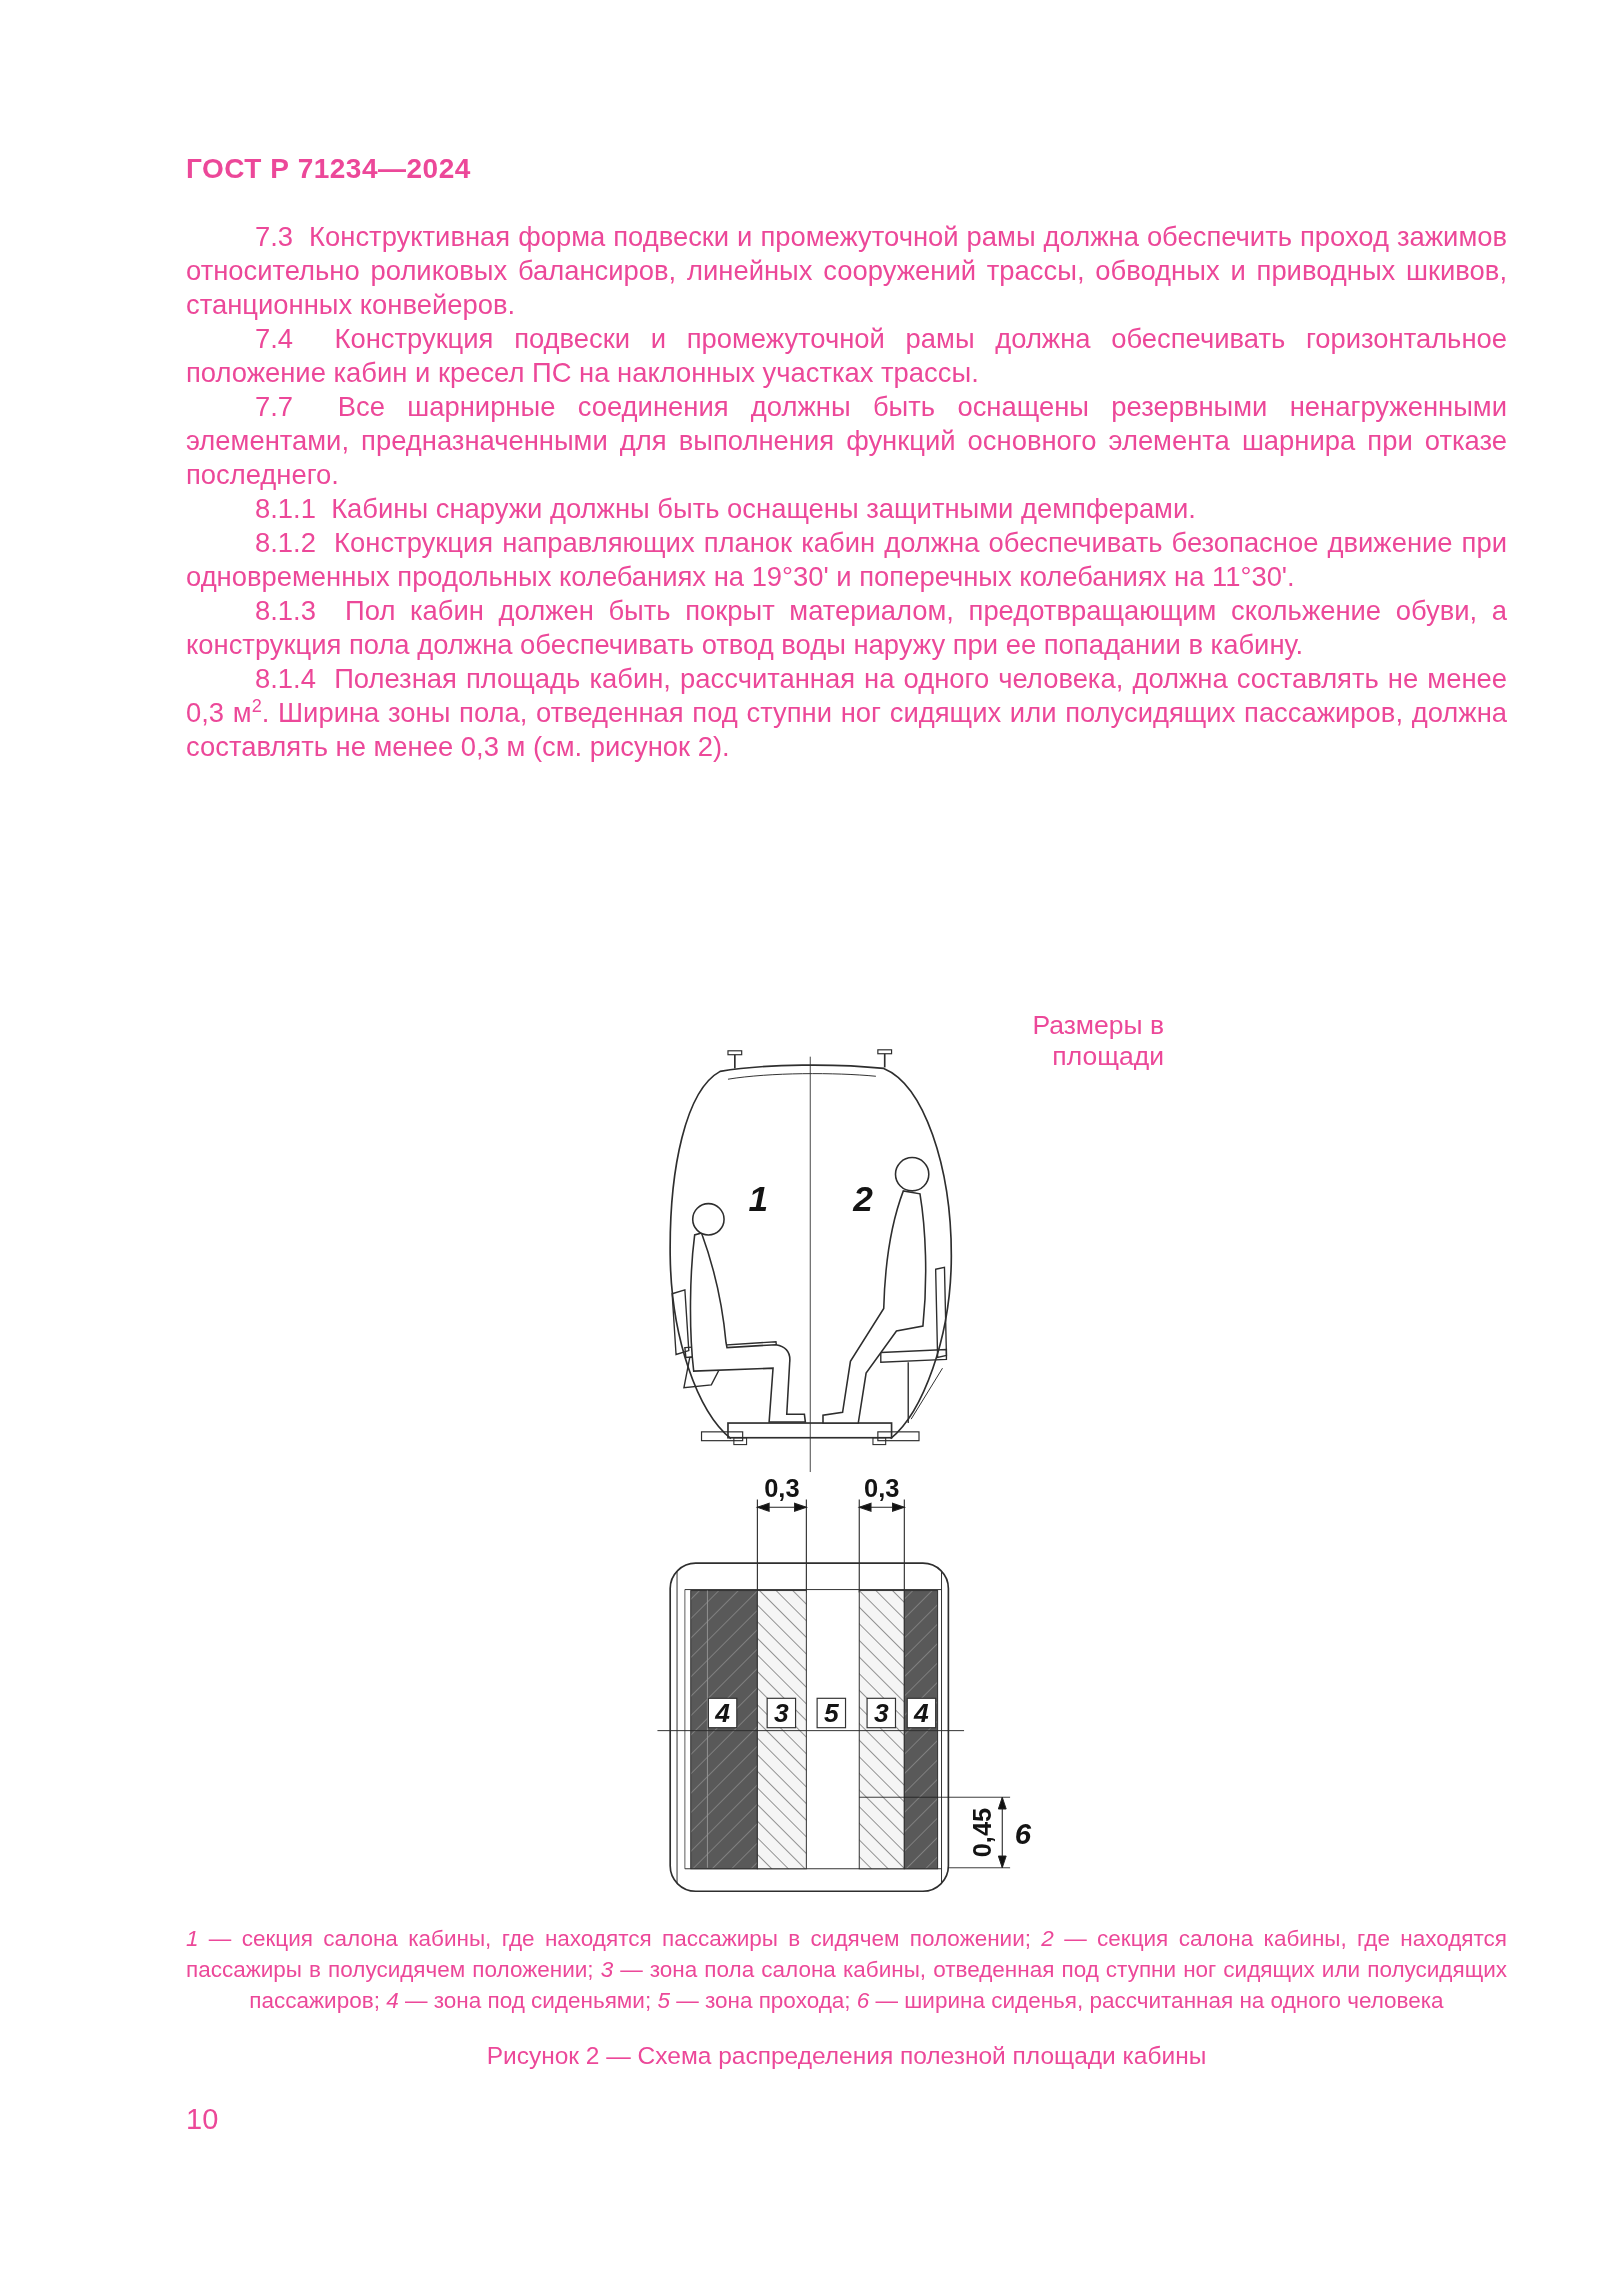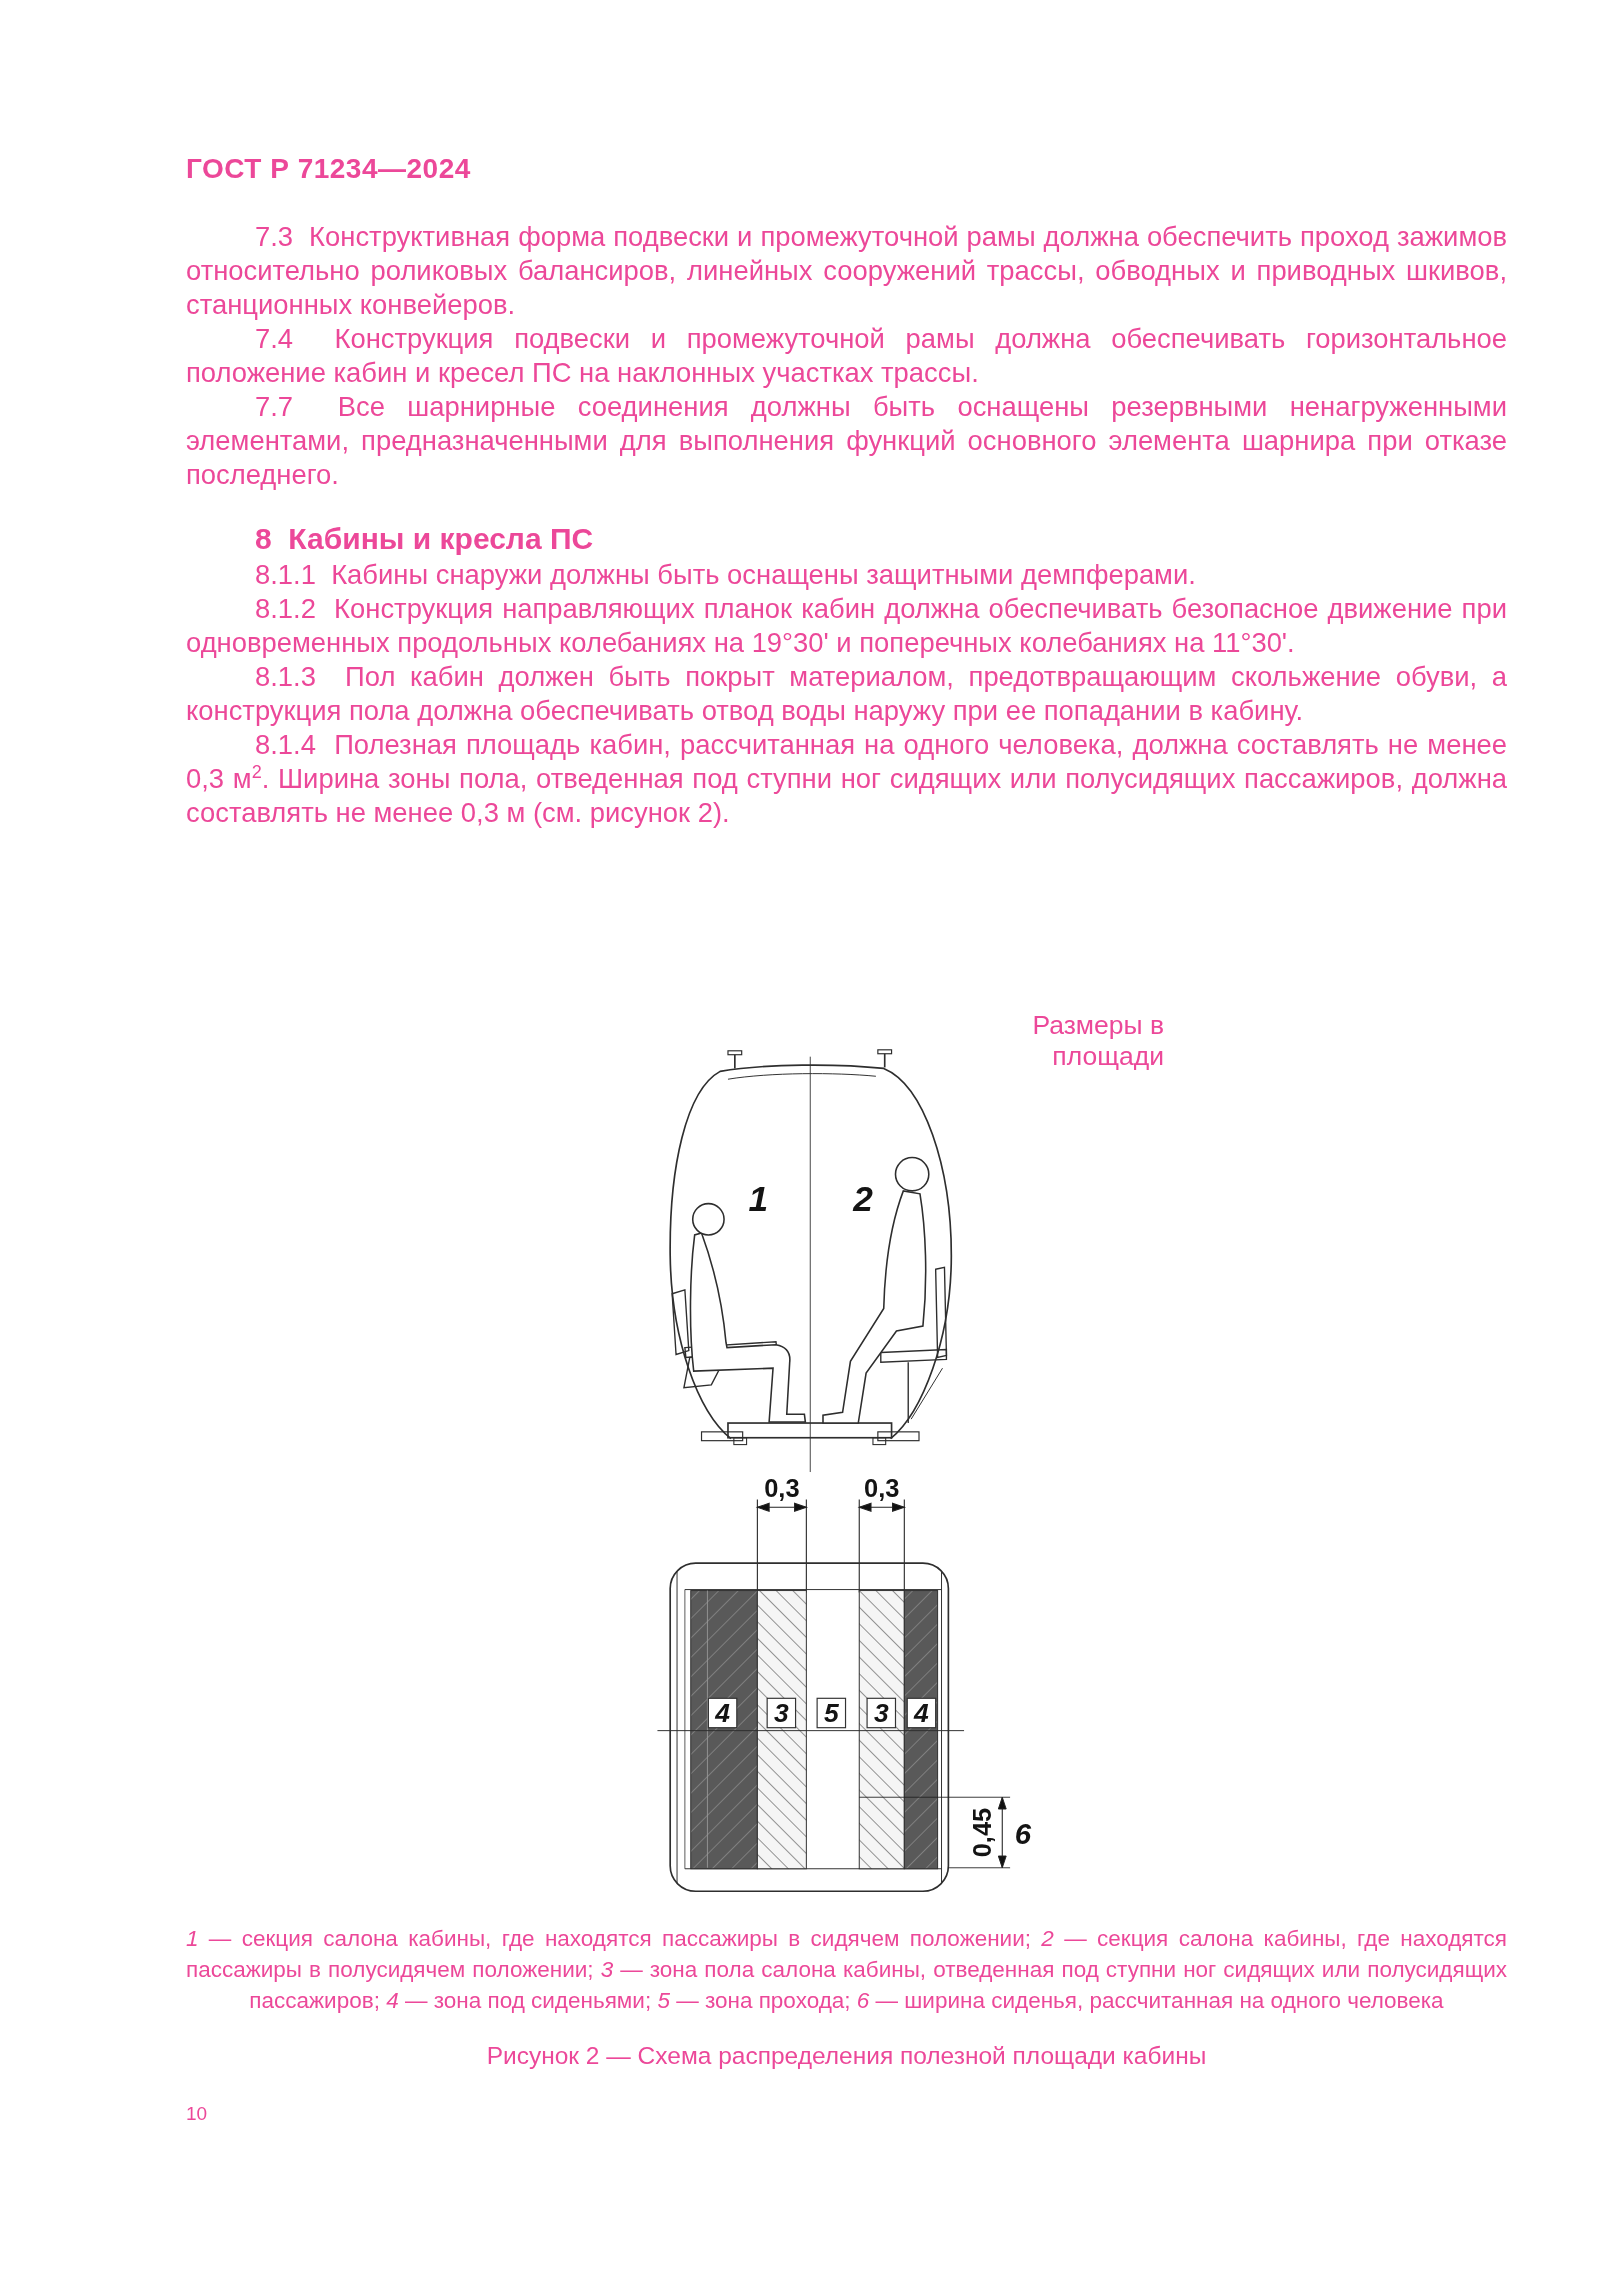--- a/index.html
+++ b/index.html
@@ -15,40 +15,39 @@
   .h81{font-size:28px;font-weight:bold;margin:25.5px 0 0 0;text-indent:69px;line-height:35px;}
   .after-sub{margin-top:14.7px;}
   .units{position:absolute;left:939px;top:1010px;width:225px;font-size:26.5px;text-align:right;}
   .figsvg{position:absolute;left:583px;top:1037px;}
   .caption{
     position:absolute;left:186px;top:1923px;width:1321px;
     font-size:22.5px;line-height:31px;text-align:justify;text-align-last:center;
   }
   .caption i{font-style:italic;}
   .figtitle{position:absolute;left:186px;top:2042px;width:1321px;text-align:center;font-size:24.5px;}
-  .pagenum{position:absolute;left:186px;top:2103px;font-size:19px;}
+  .pagenum{position:absolute;left:186px;top:2103px;font-size:29px;}
   
   text{font-family:"Liberation Sans",sans-serif;fill:#141414;}
   .t-sec{font-size:36px;font-style:italic;font-weight:bold;}
   .t-dim{font-size:26px;font-weight:bold;}
   .t-zone{font-size:27px;font-style:italic;font-weight:bold;}
   .t-ref6{font-size:30px;font-style:italic;font-weight:bold;}
 </style>
 </head>
 <body>
 
 <div class="page">
 
   <div class="hdr">ГОСТ Р 71234—2024</div>
 
   <div class="textblock">
     <p class="body">7.3&nbsp; Конструктивная форма подвески и промежуточной рамы должна обеспечить проход зажимов относительно роликовых балансиров, линейных сооружений трассы, обводных и приводных шкивов, станционных конвейеров.</p>
     <p class="body">7.4&nbsp; Конструкция подвески и промежуточной рамы должна обеспечивать горизонтальное положение кабин и кресел ПС на наклонных участках трассы.</p>
     <p class="body">7.7&nbsp; Все шарнирные соединения должны быть оснащены резервными ненагруженными элементами, предназначенными для выполнения функций основного элемента шарнира при отказе последнего.</p>
-    <div class="h8">8&nbsp; Кабины и кресла ПС</div>
     <p class="body after-sub">8.1.1&nbsp; Кабины снаружи должны быть оснащены защитными демпферами.</p>
     <p class="body">8.1.2&nbsp; Конструкция направляющих планок кабин должна обеспечивать безопасное движение при одновременных продольных колебаниях на 19°30' и поперечных колебаниях на 11°30'.</p>
     <p class="body">8.1.3&nbsp; Пол кабин должен быть покрыт материалом, предотвращающим скольжение обуви, а конструкция пола должна обеспечивать отвод воды наружу при ее попадании в кабину.</p>
     <p class="body"><span>8.1.4&nbsp; Полезная площадь кабин, рассчитанная на одного человека, должна составлять не менее 0,3 м</span><sup>2</sup><span>. Ширина зоны пола, отведенная под ступни ног сидящих или полусидящих пассажиров, должна составлять не менее 0,3 м (см. рисунок 2).</span></p>
   </div>
 
   <div class="units">Размеры в площади</div>
 
   <svg class="figsvg" width="480" height="872" viewBox="595 1058 490 890" xmlns="http://www.w3.org/2000/svg">
     <defs>

